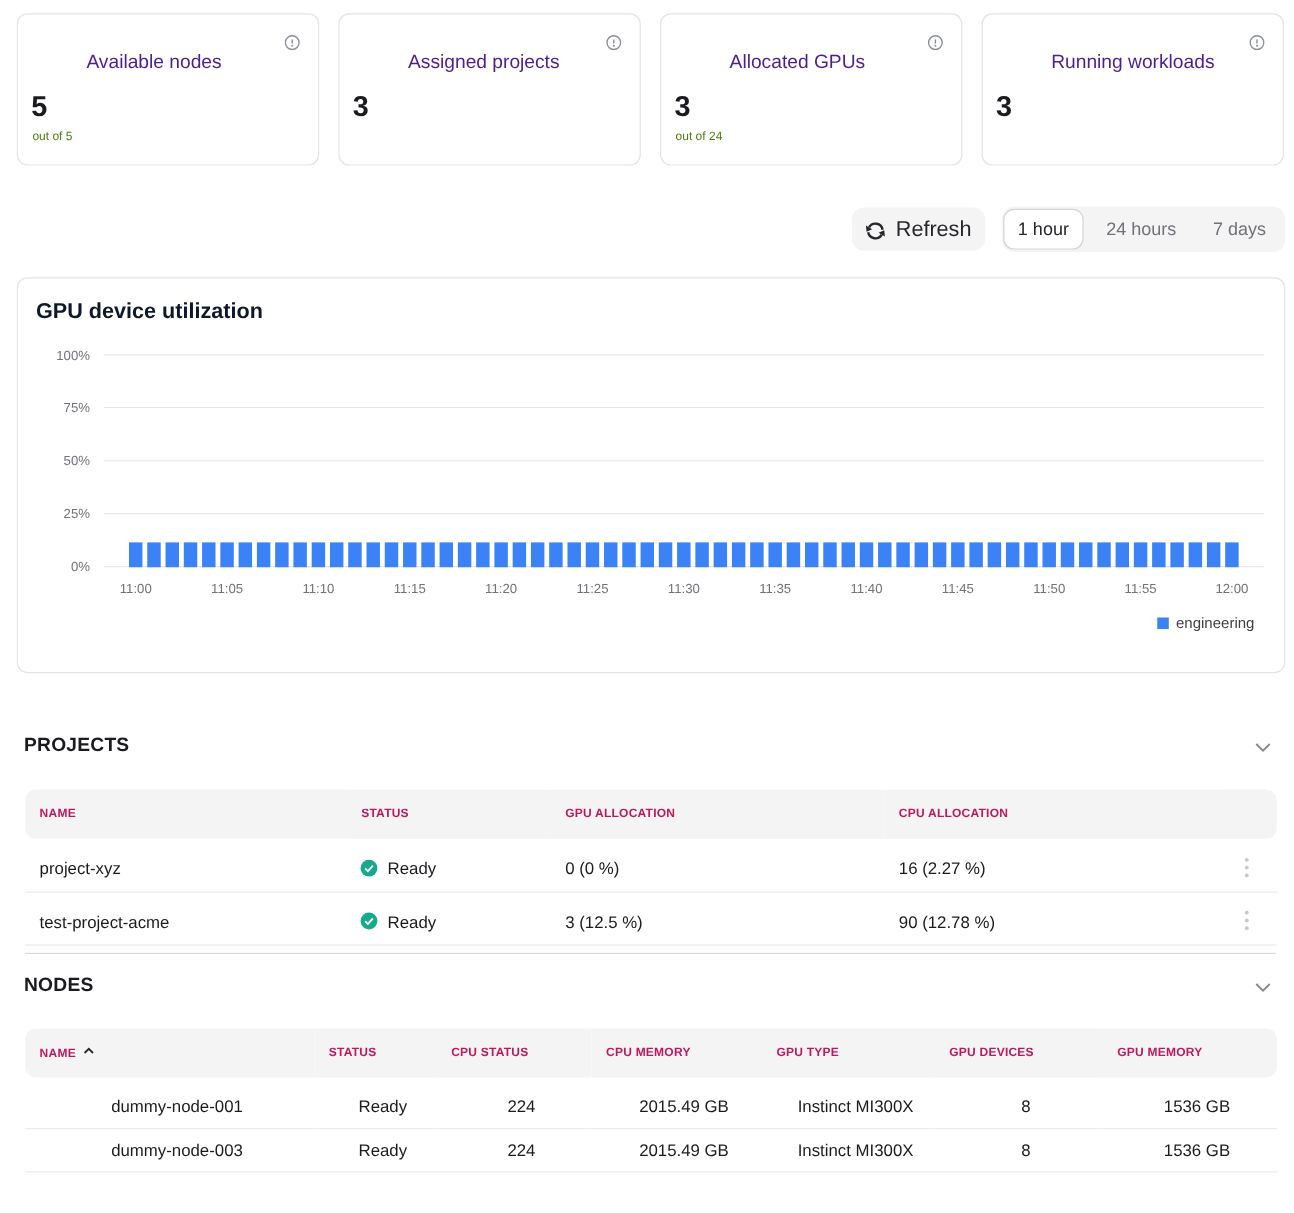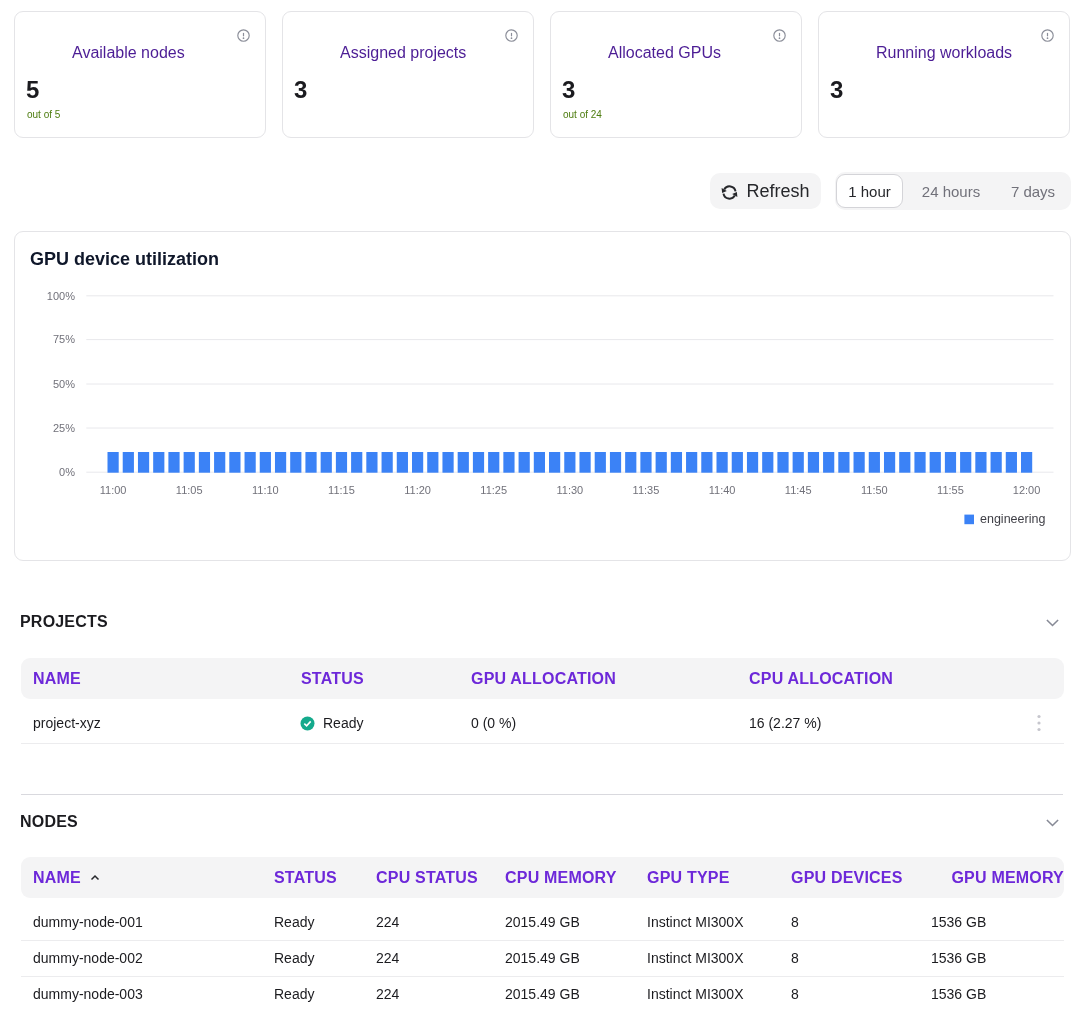--- a/index.html
+++ b/index.html
@@ -18,27 +18,27 @@
   .seg { position:absolute; left:835px; top:172px; width:236px; height:38px; background:#f4f4f5;
     border-radius:10px; display:flex; align-items:center; }
   .seg .on { position:absolute; left:1px; top:2px; width:67px; height:34px; background:#fff;
     border:1px solid #d4d4d8; border-radius:9px; display:flex; align-items:center; justify-content:center;
     font-size:15px; color:#26272b;text-align:right; }
   .seg .off { position:absolute; font-size:15px; color:#71717a; }
   .chart { left:14px; top:231px; width:1057px; height:330px; }
   .chart h2 { position:absolute; left:15px; top:17px; font-size:18px; font-weight:bold; color:#0f172a; }
   .sechead { position:absolute; left:20px; font-size:16px; font-weight:bold; color:#1b1b1f; letter-spacing:0.2px; }
   table { position:absolute; left:21px; border-collapse:collapse; table-layout:fixed; width:1043px; }
-  th { background:#f4f4f5; font-size:16px; font-weight:bold; color:#6d28d9; text-align:left;
+  th { background:#f4f4f5; font-size:10px; font-weight:bold; color:#be185d; text-align:left;
        padding:0 0 0 12px; height:41px; letter-spacing:0.2px; }
   th:first-child { border-radius:9px 0 0 9px; }
-  th:last-child { border-radius:0 9px 9px 0;text-align:right; }
+  th:last-child { border-radius:0 9px 9px 0; }
   td { font-size:14px; color:#1b1b1f; padding:0 0 0 12px; border-bottom:1px solid #ececee; }
   .ptable td { height:44px; padding-top:5px; }
-  .ntable td { height:36px; }
+  .ntable td { height:36px;text-align:center; }
   .divider { position:absolute; left:21px; width:1042px; border-top:1px solid #d9d9de; }
   .chev { position:absolute; }
   .badge { display:inline-block; vertical-align:middle; margin:-2px 8px 0 -1px; }
   .sp td { height:6px !important; border-bottom:none; padding:0; }
 </style>
 </head>
 <body>
 <div class="page">
 
   <div class="card stat" style="left:14px">
@@ -224,20 +224,34 @@
               <path d="M4.3 7.7 L6.6 9.9 L10.7 5.4" fill="none" stroke="#fff" stroke-width="1.6"></path>
             </svg>Ready</td>
       <td>0 (0 %)</td>
       <td>16 (2.27 %)</td>
       <td><svg width="6" height="18" viewBox="0 0 6 18" style="margin-left:4px;margin-top:2px">
               <circle cx="3" cy="2.5" r="1.6" fill="#c6c6cd"></circle>
               <circle cx="3" cy="9" r="1.6" fill="#c6c6cd"></circle>
               <circle cx="3" cy="15.5" r="1.6" fill="#c6c6cd"></circle>
             </svg></td>
     </tr>
+    <tr>
+      <td>test-project-acme</td>
+      <td><svg class="badge" width="15" height="15" viewBox="0 0 15 15">
+              <circle cx="7.5" cy="7.5" r="7" fill="#14aa8c"></circle>
+              <path d="M4.3 7.7 L6.6 9.9 L10.7 5.4" fill="none" stroke="#fff" stroke-width="1.6"></path>
+            </svg>Ready</td>
+      <td>3 (12.5 %)</td>
+      <td>90 (12.78 %)</td>
+      <td><svg width="6" height="18" viewBox="0 0 6 18" style="margin-left:4px;margin-top:2px">
+              <circle cx="3" cy="2.5" r="1.6" fill="#c6c6cd"></circle>
+              <circle cx="3" cy="9" r="1.6" fill="#c6c6cd"></circle>
+              <circle cx="3" cy="15.5" r="1.6" fill="#c6c6cd"></circle>
+            </svg></td>
+    </tr>
   </tbody>
     </table>
   <div class="divider" style="top:794px"></div>
 
   <div class="sechead" style="top:813px">NODES</div>
   <svg class="chev" style="left:1044px; top:814px" width="17" height="17" viewBox="0 0 17 17">
       <path d="M2.9 6 L8.5 11.5 L14.1 6" fill="none" stroke="#878a96" stroke-width="1.6"></path>
     </svg>
 
   <table class="ntable" style="top:857px">
@@ -268,29 +282,20 @@
     <tr>
           <td>dummy-node-001</td>
           <td>Ready</td>
           <td>224</td>
           <td>2015.49 GB</td>
           <td>Instinct MI300X</td>
           <td>8</td>
           <td>1536 GB</td>
         </tr>
     <tr>
-          <td>dummy-node-002</td>
-          <td>Ready</td>
-          <td>224</td>
-          <td>2015.49 GB</td>
-          <td>Instinct MI300X</td>
-          <td>8</td>
-          <td>1536 GB</td>
-        </tr>
-    <tr>
           <td>dummy-node-003</td>
           <td>Ready</td>
           <td>224</td>
           <td>2015.49 GB</td>
           <td>Instinct MI300X</td>
           <td>8</td>
           <td>1536 GB</td>
         </tr>
   </tbody>
     </table>

